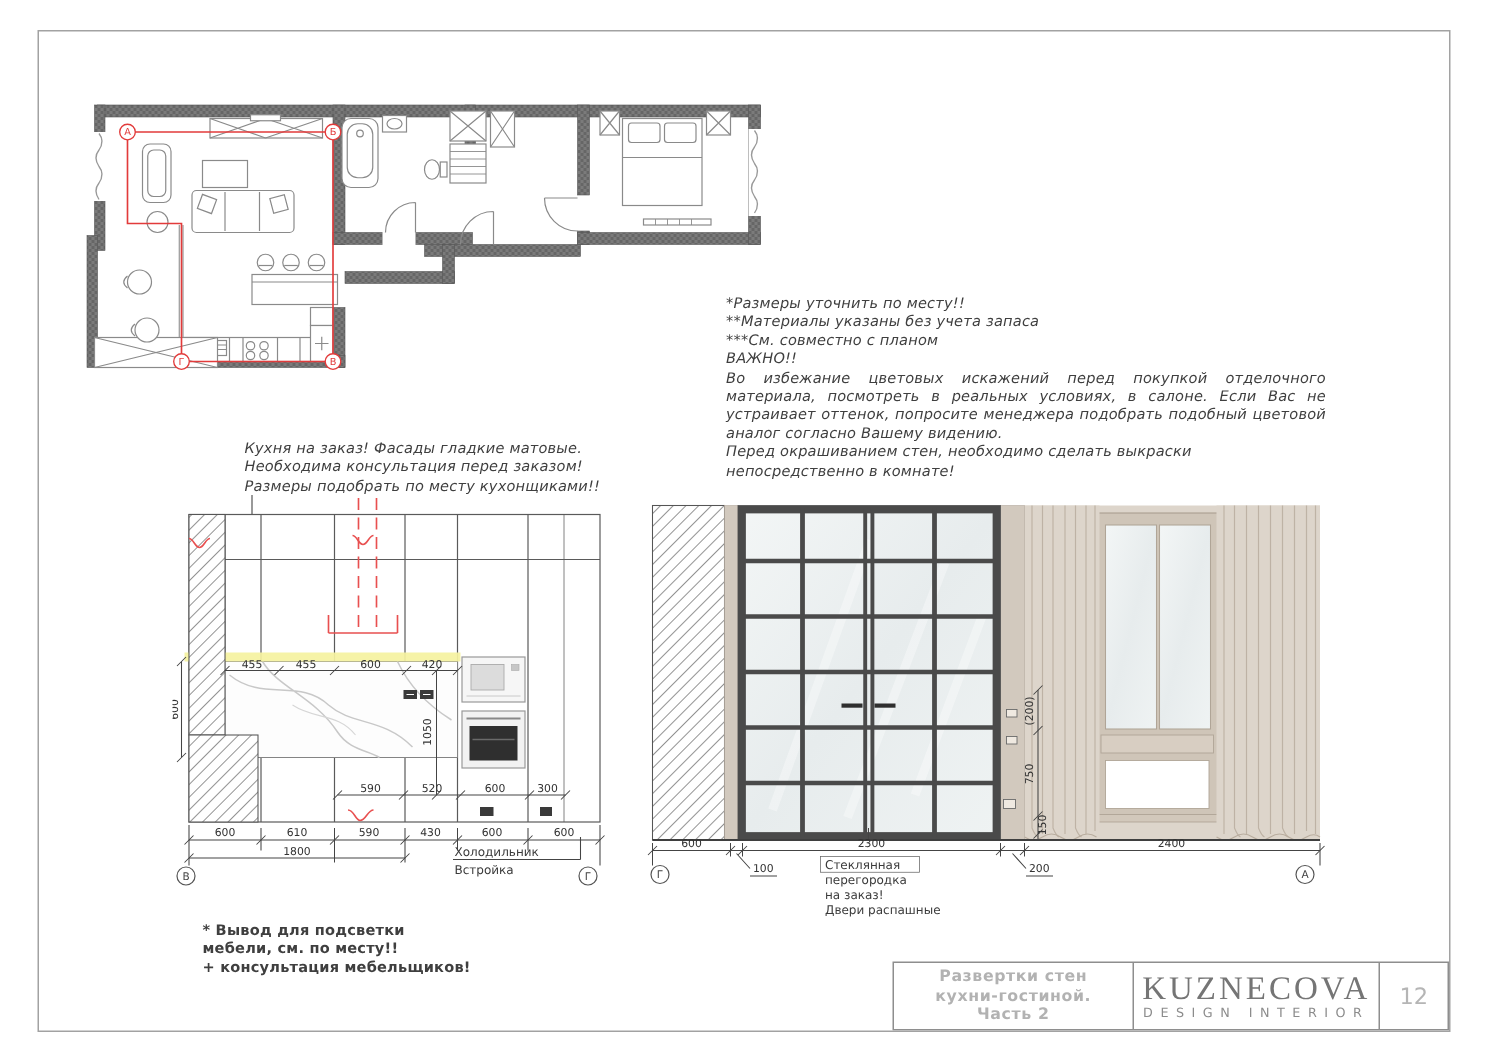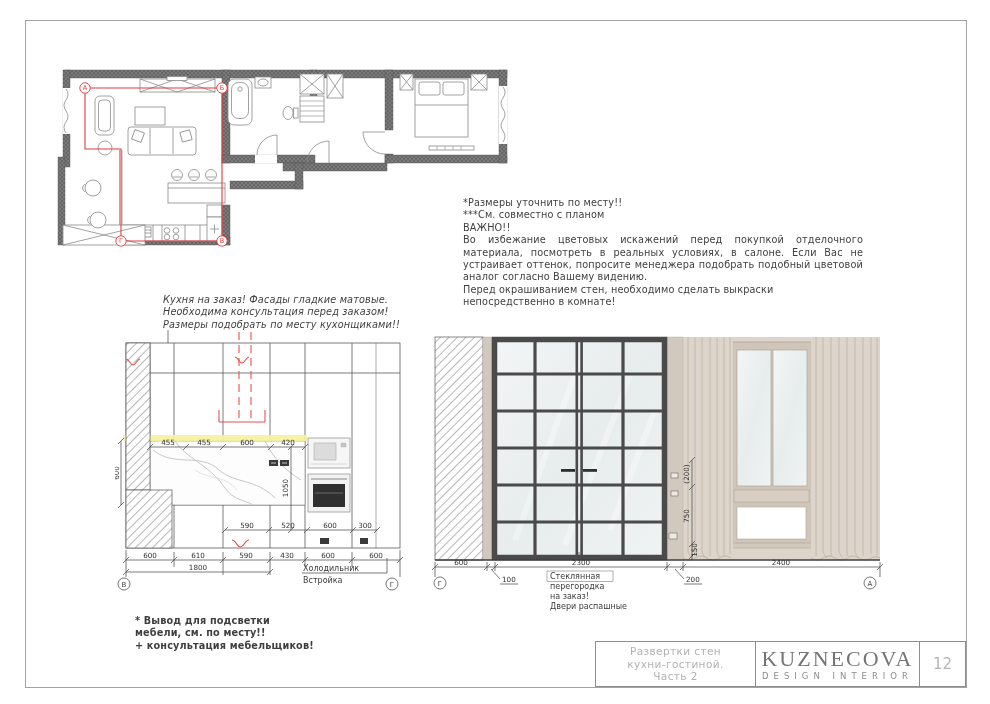--- a/index.html
+++ b/index.html
@@ -6,30 +6,30 @@
   .canvas{
     position:relative;width:990px;height:704px;background:#ffffff;
     font-family:"DejaVu Sans","Liberation Sans",sans-serif;color:#3d3d3d;
     overflow:hidden;margin:0 auto;
   }
   .page-frame{
     position:absolute;left:25px;top:20px;width:940px;height:666px;
     border:1px solid #a2a2a2;pointer-events:none;
   }
   .note{position:absolute;font-size:9.7px;line-height:12.4px;letter-spacing:0.15px;color:#3f3f3f;}
-  .note-general{left:463px;top:197px;width:400px;}
+  .note-general{left:484px;top:197px;width:400px;font-style:italic;}
   .note-general .para{text-align:justify;}
   .note-kitchen{left:163px;top:294px;width:250px;font-style:italic;}
   .note-lighting{left:135px;top:615px;width:200px;font-weight:bold;}
   .titleblock{
     position:absolute;left:595px;top:641px;width:371px;height:46px;
     border:1px solid #8e8e8e;display:flex;background:#fff;box-sizing:border-box;
   }
   .tb-cell{display:flex;flex-direction:column;align-items:center;justify-content:center;box-sizing:border-box;}
-  .tb-title{width:160px;border-right:1px solid #8e8e8e;color:#b2b2b2;font-size:10.5px;line-height:12.5px;letter-spacing:0.4px;text-align:center;}
+  .tb-title{width:160px;border-right:1px solid #8e8e8e;color:#b2b2b2;font-size:10.5px;line-height:12.5px;letter-spacing:0.4px;text-align:center;font-weight:bold;}
   .tb-logo{width:164px;border-right:1px solid #8e8e8e;color:#757575;}
   .tb-logo .logo-main{font-family:"Liberation Serif","DejaVu Serif",serif;font-size:22px;letter-spacing:2px;line-height:22px;}
   .tb-logo .logo-sub{font-size:8.5px;letter-spacing:5px;color:#8c8c8c;margin-top:1px;}
   .tb-num{flex:1;color:#b5b5b5;font-size:15px;}
   svg text{font-family:"DejaVu Sans","Liberation Sans",sans-serif;}
   .dimtxt{font-size:7.2px;fill:#333;}
   .lbltxt{font-size:8px;fill:#3a3a3a;}
   .mrk{font-size:7px;fill:#444;}
   .mrk-red{font-size:6.5px;fill:#e23b3b;}
 </style>
@@ -176,20 +176,21 @@
       </g>
       <g>
         <circle cx="66" cy="183" r="5.2" fill="#fff" stroke="#e23b3b" stroke-width="0.9"></circle>
         <text class="mrk-red" x="66" y="185.3" text-anchor="middle">Г</text>
       </g>
     </g>
   </svg>
 
   <div class="note note-general">
     <div>*Размеры уточнить по месту!!</div>
+    <div>**Материалы указаны без учета запаса</div>
     <div>***См. совместно с планом</div>
     <div>ВАЖНО!!</div>
     <div class="para">Во избежание цветовых искажений перед покупкой отделочного материала, посмотреть в реальных условиях, в салоне. Если Вас не устраивает оттенок, попросите менеджера подобрать подобный цветовой аналог согласно Вашему видению.</div>
     <div>Перед окрашиванием стен, необходимо сделать выкраски непосредственно в комнате!</div>
   </div>
 
   <div class="note note-kitchen">
     <div>Кухня на заказ! Фасады гладкие матовые.</div>
     <div>Необходима консультация перед заказом!</div>
     <div>Размеры подобрать по месту кухонщиками!!</div>

